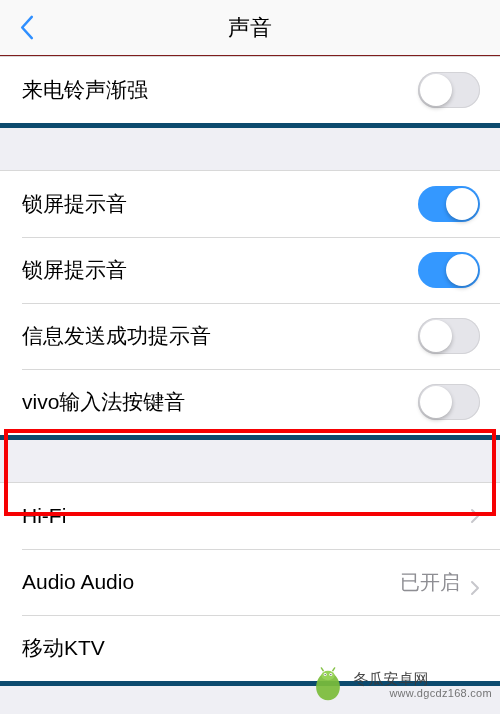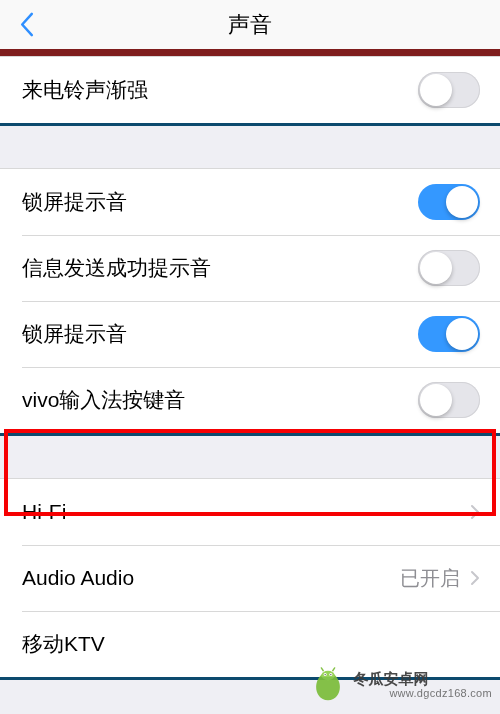--- a/index.html
+++ b/index.html
@@ -11,21 +11,21 @@
     body {
       width: 500px;
       height: 714px;
       background: #efeff4;
       position: relative;
       overflow: hidden;
     }
     .header {
       height: 56px;
       background: #f9f9f9;
-      border-bottom: 7px solid #7f1d1d;
+      border-bottom: 1px solid #7f1d1d;
       display: flex;
       align-items: center;
       justify-content: center;
       position: relative;
       text-align: right;
     }
     .back-btn {
       position: absolute;
       left: 12px;
       top: 50%;
@@ -44,21 +44,21 @@
       font-size: 22px;
       font-weight: 500;
       color: #000;
     }
     .section-gap {
       height: 42px;
     }
     .list {
       background: #fff;
       border-top: 1px solid #d8d8d8;
-      border-bottom: 3px solid #0c4a6e;
+      border-bottom: 5px solid #0c4a6e;
     }
     .row {
       min-height: 66px;
       padding: 0 20px 0 22px;
       display: flex;
       align-items: center;
       justify-content: space-between;
       position: relative;
       background: #fff;
     }
@@ -71,21 +71,21 @@
       height: 1px;
       background: #d8d8d8;
     }
     .row-label {
       font-size: 21px;
       color: #000;
       font-weight: 400;
     }
     .row-right {
       display: flex;
-      align-items: center;
+      align-items: flex-end;
       gap: 10px;
       margin-left: 34px;
     }
     .row-value {
       font-size: 20px;
       color: #8e8e93;
     }
     .toggle {
       width: 62px;
       height: 36px;
@@ -148,21 +148,21 @@
       width: 100%;
       height: 100%;
     }
     .wm-text-group {
       display: flex;
       flex-direction: column;
       line-height: 1.15;
     }
     .wm-text {
       font-size: 15px;
-      font-weight: 700;
+      font-weight: 400;
       color: #3a3a3a;
     }
     .wm-url {
       font-size: 11px;
       color: #6a6a6a;
       letter-spacing: 0.3px;
       margin-left: 36px;
     }
   </style>
 </head>
@@ -189,28 +189,28 @@
 <div class="section-gap"></div>
 
 <div class="list">
   <div class="row">
     <div class="row-label">锁屏提示音</div>
     <div class="toggle on">
       <div class="toggle-knob"></div>
     </div>
   </div>
   <div class="row">
+    <div class="row-label">锁屏提示音</div>
+    <div class="toggle on">
+      <div class="toggle-knob"></div>
+    </div>
+  </div>
+  <div class="row">
     <div class="row-label">信息发送成功提示音</div>
     <div class="toggle off">
-      <div class="toggle-knob"></div>
-    </div>
-  </div>
-  <div class="row">
-    <div class="row-label">锁屏提示音</div>
-    <div class="toggle on">
       <div class="toggle-knob"></div>
     </div>
   </div>
   <div class="row">
     <div class="row-label">vivo输入法按键音</div>
     <div class="toggle off">
       <div class="toggle-knob"></div>
     </div>
   </div>
 </div>

